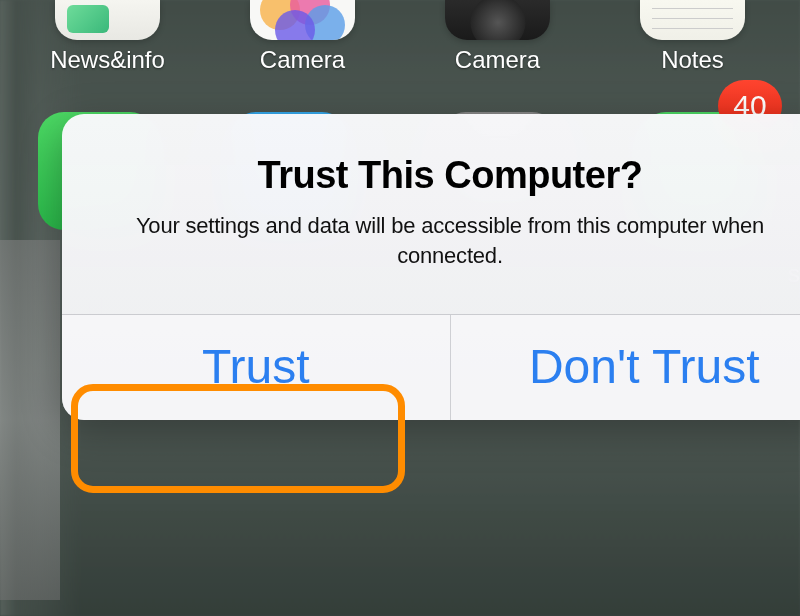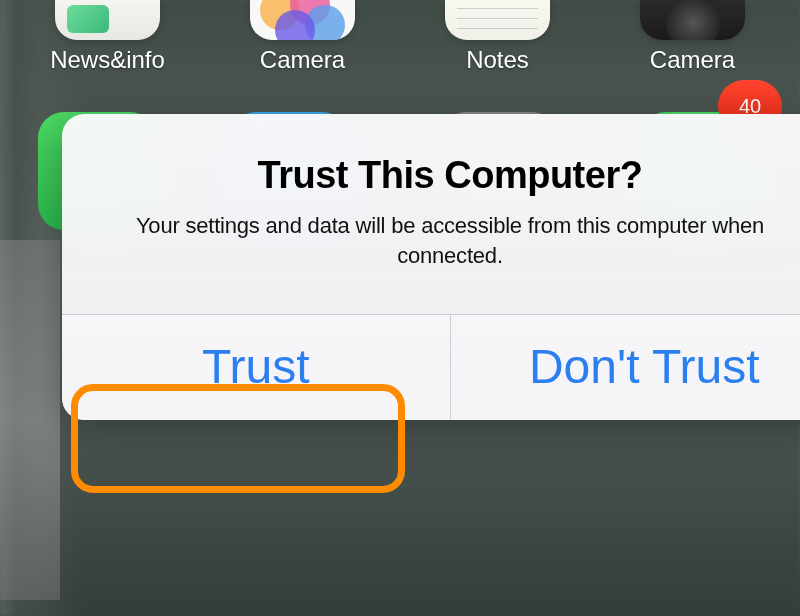--- a/index.html
+++ b/index.html
@@ -149,21 +149,21 @@
       right: 18px;
       min-width: 64px;
       height: 52px;
       padding: 0 10px;
       background: linear-gradient(180deg, #ff4530 0%, #e82a15 100%);
       border-radius: 26px;
       display: flex;
       align-items: center;
       justify-content: center;
       color: #fff;
-      font-size: 20px;
+      font-size: 30px;
       font-weight: 400;
       z-index: 5;
     }
     
     .cropped-label {
       position: absolute;
       right: 0;
       top: 260px;
       color: #fff;
       font-size: 24px;
@@ -255,26 +255,26 @@
   <div class="app">
     <div class="app-icon icon-photos">
       <div class="petal" style="background:#f7b14a; left:10px; top:-10px;"></div>
       <div class="petal" style="background:#e85a9e; left:40px; top:-15px;"></div>
       <div class="petal" style="background:#5a9ee8; left:55px; top:5px;"></div>
       <div class="petal" style="background:#6a5ae8; left:25px; top:10px;"></div>
     </div>
     <div class="app-label">Camera</div>
   </div>
   <div class="app">
+    <div class="app-icon icon-camera"></div>
+    <div class="app-label">Camera</div>
+  </div>
+  <div class="app">
     <div class="app-icon icon-notes"></div>
     <div class="app-label">Notes</div>
-  </div>
-  <div class="app">
-    <div class="app-icon icon-camera"></div>
-    <div class="app-label">Camera</div>
   </div>
 </div>
 
 <div class="row2">
   <div class="row2-tile tile-green1"></div>
   <div class="row2-tile tile-blue"></div>
   <div class="row2-tile tile-gray"></div>
   <div class="row2-tile tile-green2"></div>
 </div>
 

